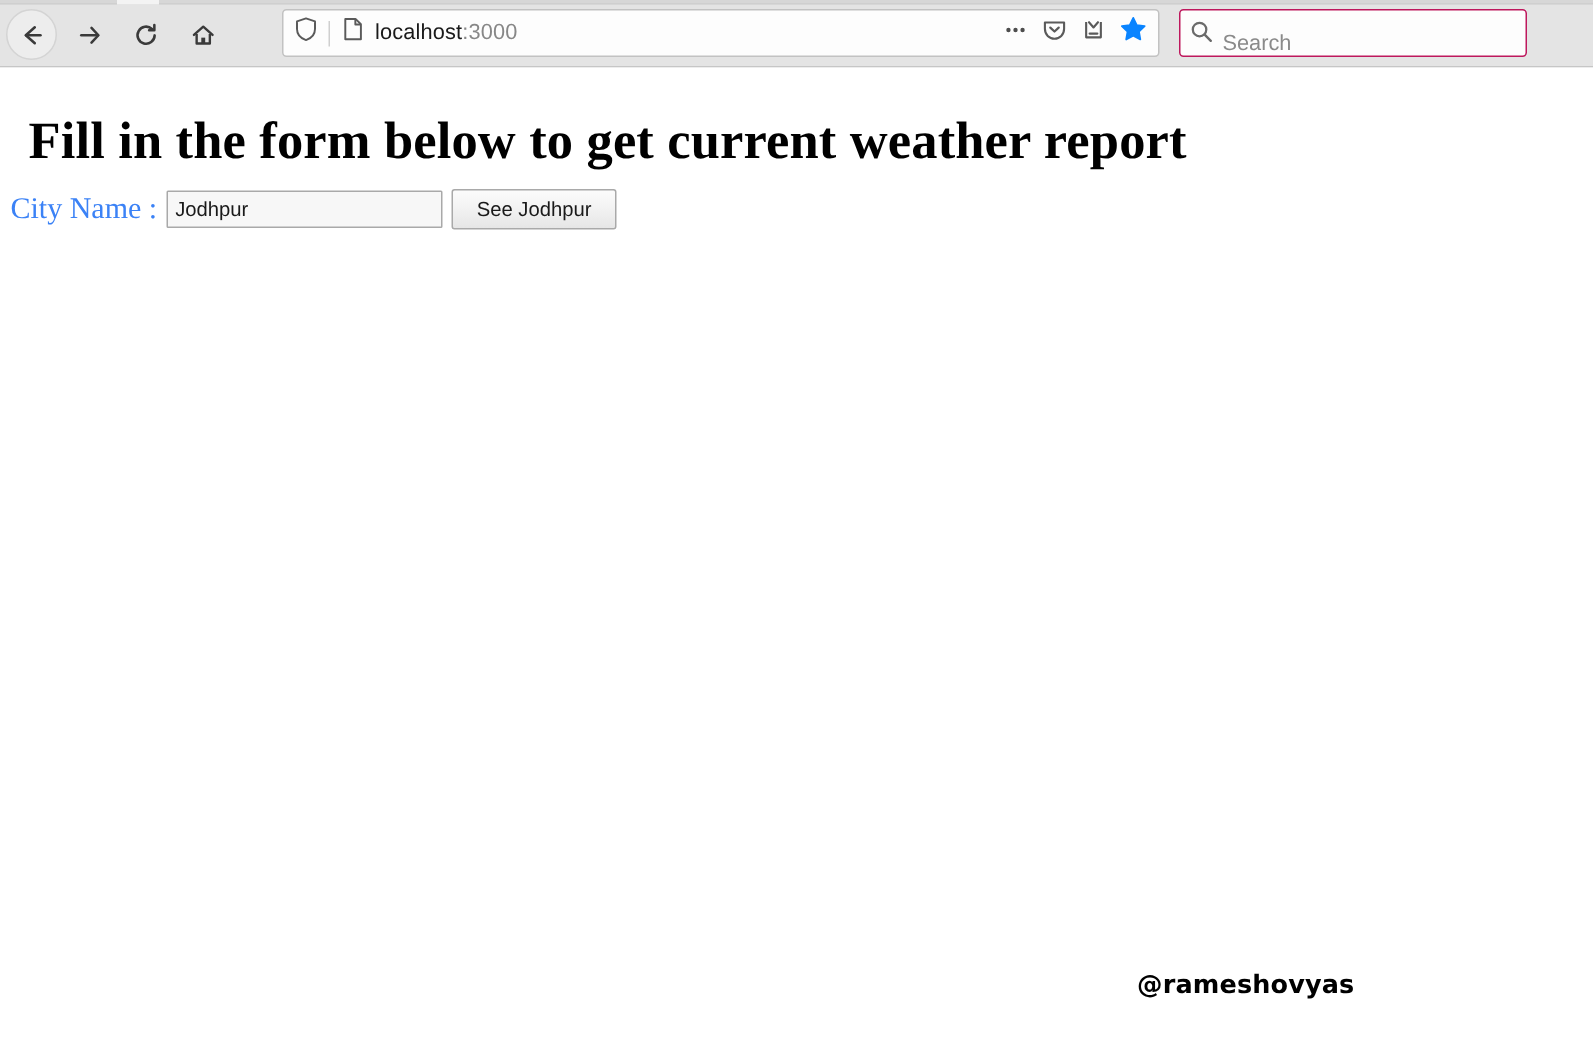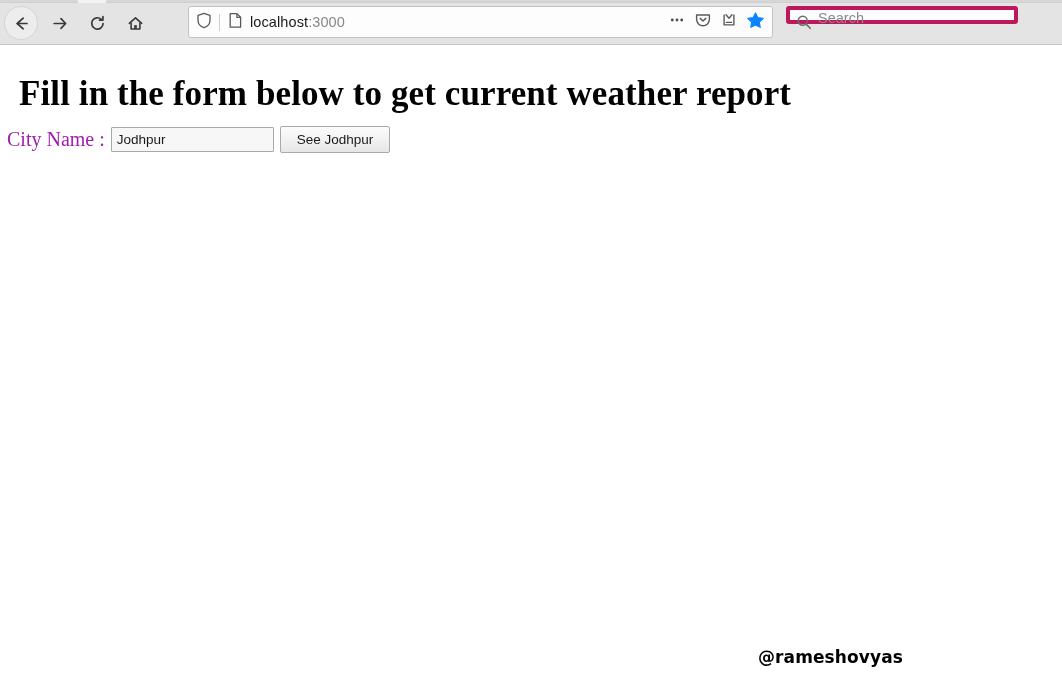--- a/index.html
+++ b/index.html
@@ -96,25 +96,25 @@
   }
   .url-action {
     width: 26px; height: 26px;
     display: flex; align-items: center; justify-content: center;
     cursor: default;
   }
 
   #searchbar {
     position: absolute;
     left: 786px; top: 6px;
-    width: 232px; height: 18px;
+    width: 232px; height: 32px;
     background: #fdfdfd;
-    border: 4px solid #be185d;
+    border: 1px solid #be185d;
     border-radius: 3px;
-    display: flex; align-items: flex-start;
+    display: flex; align-items: flex-end;
   }
   #search-icon-wrap {
     width: 28px; height: 28px;
     display: flex; align-items: center; justify-content: center;
     flex: 0 0 auto;
   }
   #search-placeholder {
     font-family: "Liberation Sans", sans-serif;
     font-size: 14.5px;
     color: #8a8a8a;
@@ -145,26 +145,26 @@
   #form-row {
     position: absolute;
     left: 7px; top: 79px;
     display: flex;
     align-items: center;
     height: 30px;
   }
   #city-label {
     font-family: "Liberation Serif", serif;
     font-size: 20px;
-    color: #a21caf;
+    color: #3b82f6;
     white-space: nowrap;
     margin-right: 6px;
   }
   #city-input {
-    width: 163px;
+    width: 184px;
     height: 25px;
     padding: 2px 4px 2px 5px;
     font-family: "Liberation Sans", sans-serif;
     font-size: 13.5px;
     color: #1a1a1a;
     background: #f7f7f7;
     border: 1px solid #a9a9a9;
     border-radius: 1px;
     outline: none;
   }

